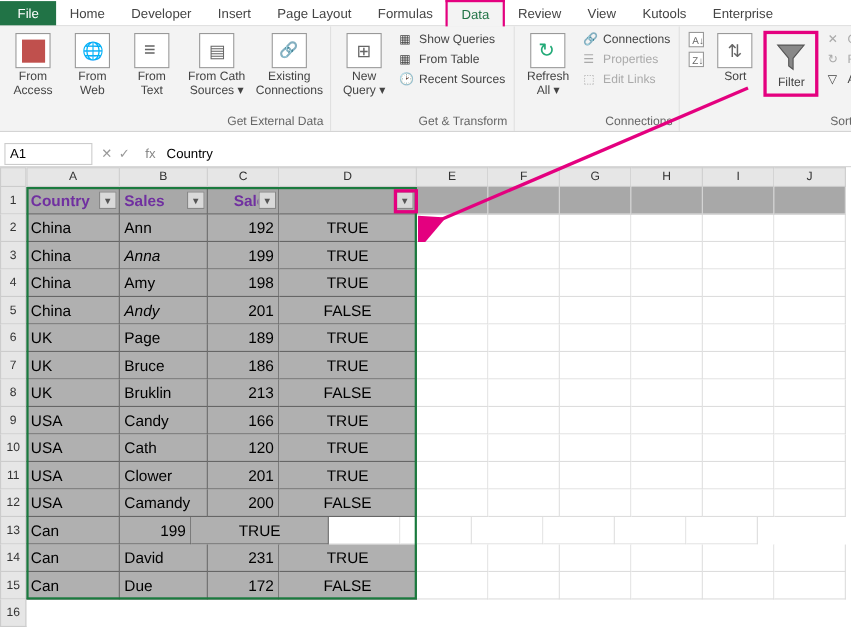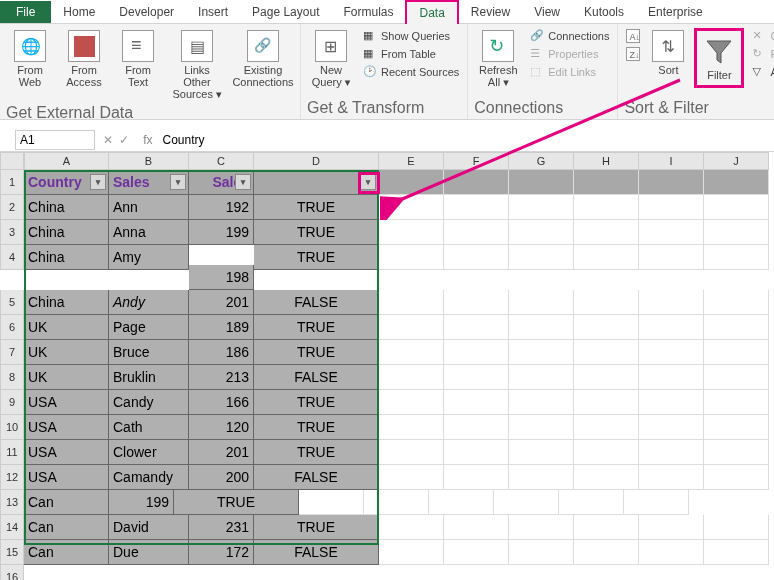--- a/index.html
+++ b/index.html
@@ -8,21 +8,21 @@
 
 .tabs { display: flex; align-items: center; height: 24px; background: #fff; border-bottom: 1px solid #d4d4d4; }
 .tab { padding: 4px 12px; font-size: 12px; color: #444; cursor: pointer; }
 .tab.file { background: #217346; color: #fff; padding: 4px 16px; }
 .tab.active { background: #f3f3f3; color: #217346; border: 2px solid #e4007f; border-bottom: none; }
 
 
 .ribbon { display: flex; background: #f3f3f3; border-bottom: 1px solid #d4d4d4; height: 96px; }
 .group { display: flex; flex-direction: column; border-right: 1px solid #e0e0e0; padding: 4px 6px 2px 6px; }
 .group-body { flex: 1; display: flex; align-items: flex-start; gap: 6px; }
-.group-label { text-align: left; font-size: 16px; color: #666; padding-top: 2px; }
+.group-label { text-align: right; font-size: 11px; color: #666; padding-top: 2px; }
 .big-btn { display: flex; flex-direction: column; align-items: center; justify-content: flex-start; width: 48px; padding: 2px; font-size: 11px; color: #444; cursor: pointer; }
 .big-btn .icon { width: 32px; height: 32px; margin-bottom: 2px; }
 .big-btn span { line-height: 12px; text-align: center; }
 .small-list { display: flex; flex-direction: column; gap: 2px; }
 .small-btn { display: flex; align-items: center; gap: 4px; font-size: 11px; color: #444; cursor: pointer; padding: 1px 2px; white-space: nowrap; }
 .small-btn .sicon { width: 14px; height: 14px; display: inline-block; }
 .filter-highlight { border: 3px solid #e4007f; padding: 2px; }
 
 
 .i-db { background: linear-gradient(#c0504d,#c0504d) center/70% 70% no-repeat,#fff; border: 1px solid #999; }
@@ -42,21 +42,21 @@
 .i-sortaz::after{content:"A↓";position:absolute;left:2px;top:2px;font-size:9px;color:#666;}
 .i-sortza{background:#fff;border:1px solid #999;position:relative;}
 .i-sortza::after{content:"Z↓";position:absolute;left:2px;top:2px;font-size:9px;color:#666;}
 .i-sort{background:#fff;border:1px solid #999;position:relative;}
 .i-sort::after{content:"⇅";position:absolute;left:8px;top:6px;font-size:16px;color:#666;}
 .i-filter{position:relative;}
 .i-filter svg{width:32px;height:32px;}
 
 
 .fbar { display: flex; align-items: center; height: 24px; border-bottom: 1px solid #d4d4d4; background:#fff; margin-top:8px;}
-.namebox { width: 80px; border: 1px solid #ccc; padding: 2px 4px; font-size: 12px; margin-left:15px;}
+.namebox { width: 80px; border: 1px solid #ccc; padding: 2px 4px; font-size: 12px; margin-left:4px;}
 .fx-btns { display: flex; gap: 6px; padding: 0 8px; color: #999; }
 .fx-label { color: #888; padding: 0 6px; }
 .formula-input { flex:1; padding: 2px 4px; font-size: 12px; border:none; }
 
 
 .sheet-wrap { position: relative; }
 .col-headers { display: flex; margin-left: 24px; }
 .col-h { flex:0 0 65px; height: 18px; background: #e6e6e6; border: 1px solid #ccc; border-left:none; font-size: 11px; text-align: center; line-height:16px; color:#333;}
 .col-h:first-child{border-left:1px solid #ccc;}
 .col-h.colD{flex:0 0 95px;}
@@ -91,34 +91,34 @@
   <div class="tab">Review</div>
   <div class="tab">View</div>
   <div class="tab">Kutools</div>
   <div class="tab">Enterprise</div>
 </div>
 
 <div class="ribbon">
   <div class="group">
     <div class="group-body">
       <div class="big-btn">
+          <div class="icon i-db"></div>
+          <span>From Access</span>
+        </div>
+      <div class="big-btn">
           <div class="icon i-web"></div>
           <span>From Web</span>
-        </div>
-      <div class="big-btn">
-          <div class="icon i-db"></div>
-          <span>From Access</span>
         </div>
       <div class="big-btn">
           <div class="icon i-text"></div>
           <span>From Text</span>
         </div>
       <div class="big-btn" style="width:58px">
           <div class="icon i-other"></div>
-          <span>Links Other Sources ▾</span>
+          <span>From Cath Sources ▾</span>
         </div>
       <div class="big-btn" style="width:62px">
           <div class="icon i-exist"></div>
           <span>Existing Connections</span>
         </div>
     </div>
     <div class="group-label">Get External Data</div>
   </div>
 
   <div class="group">
@@ -282,21 +282,21 @@
         <div class="cell blank"></div>
         <div class="cell blank"></div>
         <div class="cell blank"></div>
         <div class="cell blank"></div>
       </div>
       <div class="row">
         <div class="row-h">3</div>
         <div class="cell" style="flex: 0 0 85px;">
           <span>China</span>
         </div>
-        <div class="cell" style="flex: 0 0 80px;">
+        <div class="cell" style="flex: 0 0 80px; font-style: italic;">
           <span>Anna</span>
         </div>
         <div class="cell num" style="flex: 0 0 65px;">
           <span>199</span>
         </div>
         <div class="cell colD" style="flex: 0 0 125px;">
           <span>TRUE</span>
         </div>
         <div class="cell blank"></div>
         <div class="cell blank"></div>
@@ -306,21 +306,21 @@
         <div class="cell blank"></div>
       </div>
       <div class="row">
         <div class="row-h">4</div>
         <div class="cell" style="flex: 0 0 85px;">
           <span>China</span>
         </div>
         <div class="cell" style="flex: 0 0 80px;">
           <span>Amy</span>
         </div>
-        <div class="cell num" style="flex: 0 0 65px; margin-top: 20px;">
+        <div class="cell num" style="flex: 0 0 65px;">
           <span>198</span>
         </div>
         <div class="cell colD" style="flex: 0 0 125px;">
           <span>TRUE</span>
         </div>
         <div class="cell blank"></div>
         <div class="cell blank"></div>
         <div class="cell blank"></div>
         <div class="cell blank"></div>
         <div class="cell blank"></div>

